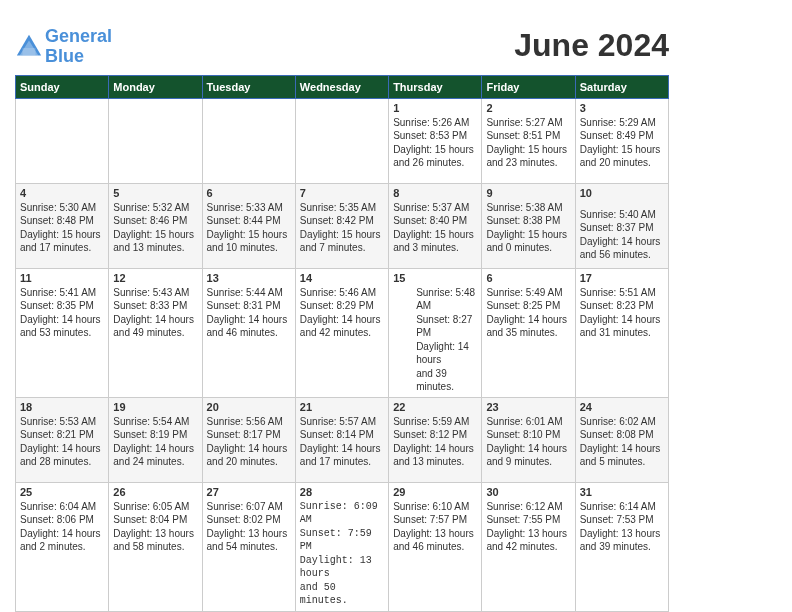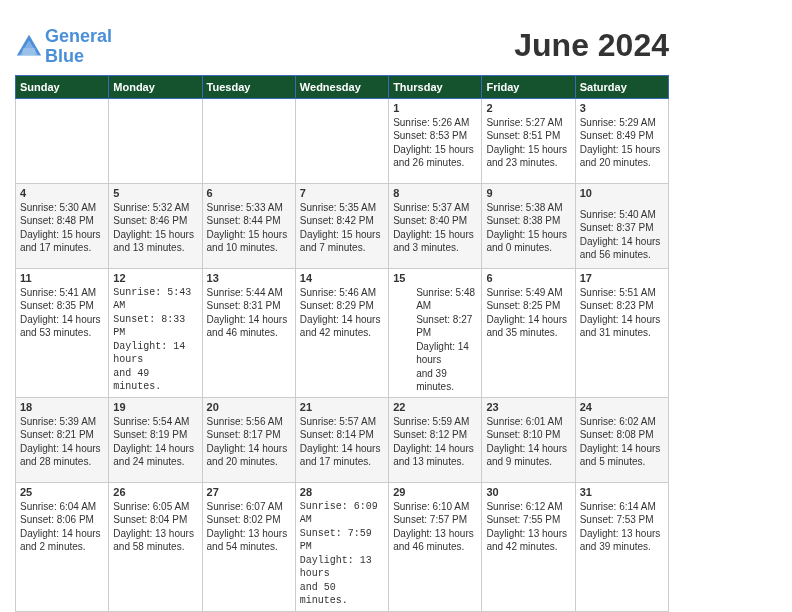--- a/index.html
+++ b/index.html
@@ -214,21 +214,21 @@
         <tr>
           <td>
             <span class="day-num">11</span>
             <div class="day-info" style="white-space: pre-line;">Sunrise: 5:41 AM
 Sunset: 8:35 PM
 Daylight: 14 hours
 and 53 minutes.</div>
           </td>
           <td>
             <span class="day-num">12</span>
-            <div class="day-info" style="white-space: pre-line; font-family: Liberation Mono, monospace;">Sunrise: 5:43 AM
+            <div class="day-info" style="white-space: pre-line;">Sunrise: 5:43 AM
 Sunset: 8:33 PM
 Daylight: 14 hours
 and 49 minutes.</div>
           </td>
           <td>
             <span class="day-num">13</span>
             <div class="day-info" style="white-space: pre-line;">Sunrise: 5:44 AM
 Sunset: 8:31 PM
 Daylight: 14 hours
 and 46 minutes.</div>
@@ -258,21 +258,21 @@
             <span class="day-num">17</span>
             <div class="day-info" style="white-space: pre-line;">Sunrise: 5:51 AM
 Sunset: 8:23 PM
 Daylight: 14 hours
 and 31 minutes.</div>
           </td>
         </tr>
         <tr>
           <td>
             <span class="day-num">18</span>
-            <div class="day-info" style="white-space: pre-line;">Sunrise: 5:39 AM
+            <div class="day-info" style="white-space: pre-line;">Sunrise: 5:53 AM
 Sunset: 8:21 PM
 Daylight: 14 hours
 and 28 minutes.</div>
           </td>
           <td>
             <span class="day-num">19</span>
             <div class="day-info" style="white-space: pre-line;">Sunrise: 5:54 AM
 Sunset: 8:19 PM
 Daylight: 14 hours
 and 24 minutes.</div>

